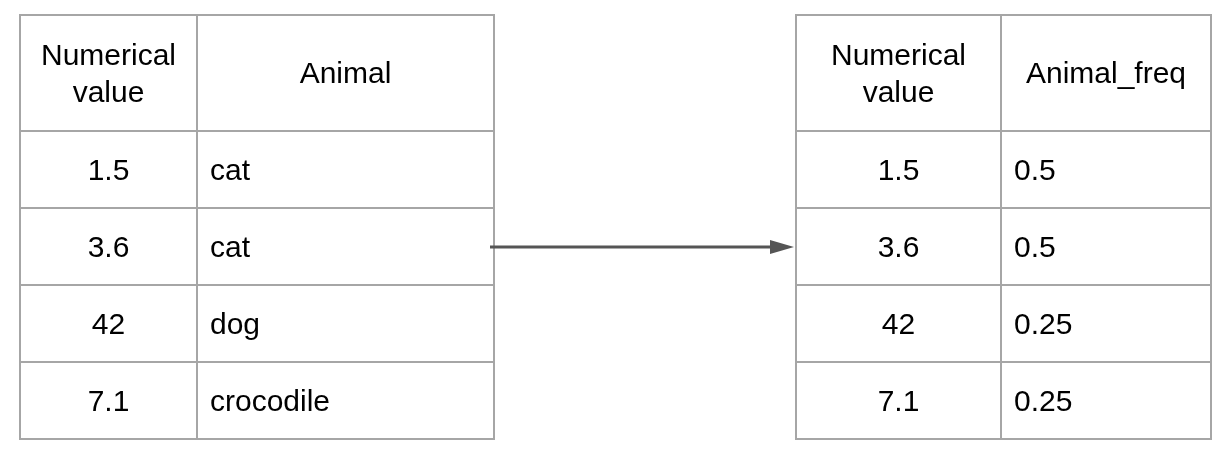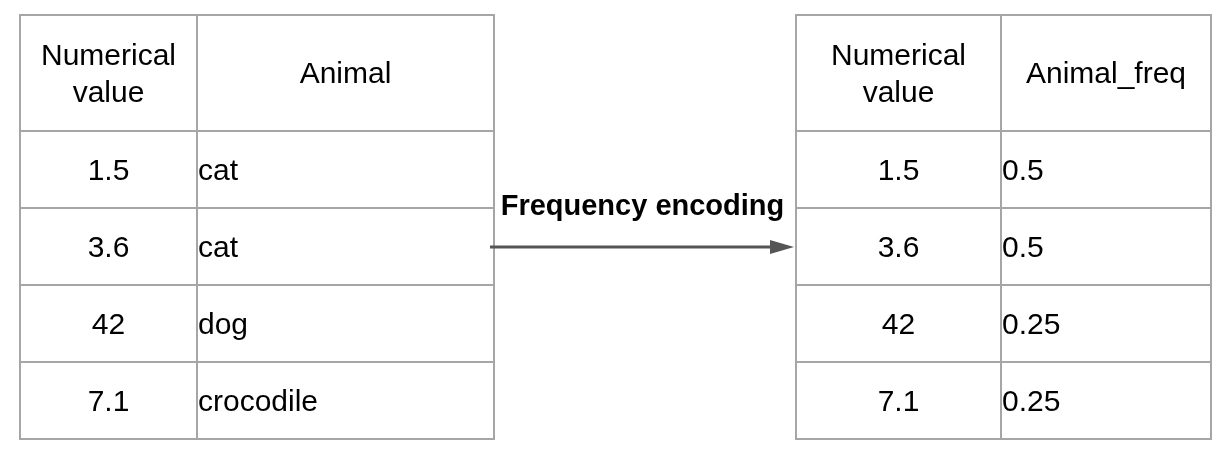--- a/index.html
+++ b/index.html
@@ -25,21 +25,21 @@
     border-collapse: collapse;
     table-layout: fixed;
     color: var(--text);
     border-radius: 6px;
   }
   table.tbl th, table.tbl td {
     border: 2px solid var(--border);
     font-size: 30px;
     font-weight: normal;
     color: var(--text);
-    padding: 0;
+    padding: 12px;
     vertical-align: middle;
     overflow: hidden;
   }
   table.tbl thead tr { height: 116px; }
   table.tbl tbody tr { height: 77px; }
   table.tbl th {
     text-align: center;
     line-height: 1.25;
     padding: 0 10px;
   }
@@ -99,21 +99,20 @@
         <td class="num">42</td>
         <td class="txt">dog</td>
       </tr>
       <tr>
         <td class="num">7.1</td>
         <td class="txt">crocodile</td>
       </tr>
     </tbody>
   </table>
 
-  <div class="arrow-label">Frequency encoding</div>
 
   <svg class="arrow" width="305" height="16" viewBox="0 0 305 16">
     <line x1="0" y1="8" x2="284" y2="8"></line>
     <polygon points="280,1 304,8 280,15"></polygon>
   </svg>
 
   <table class="tbl right">
     <colgroup>
         <col class="c1">
         <col class="c2">

